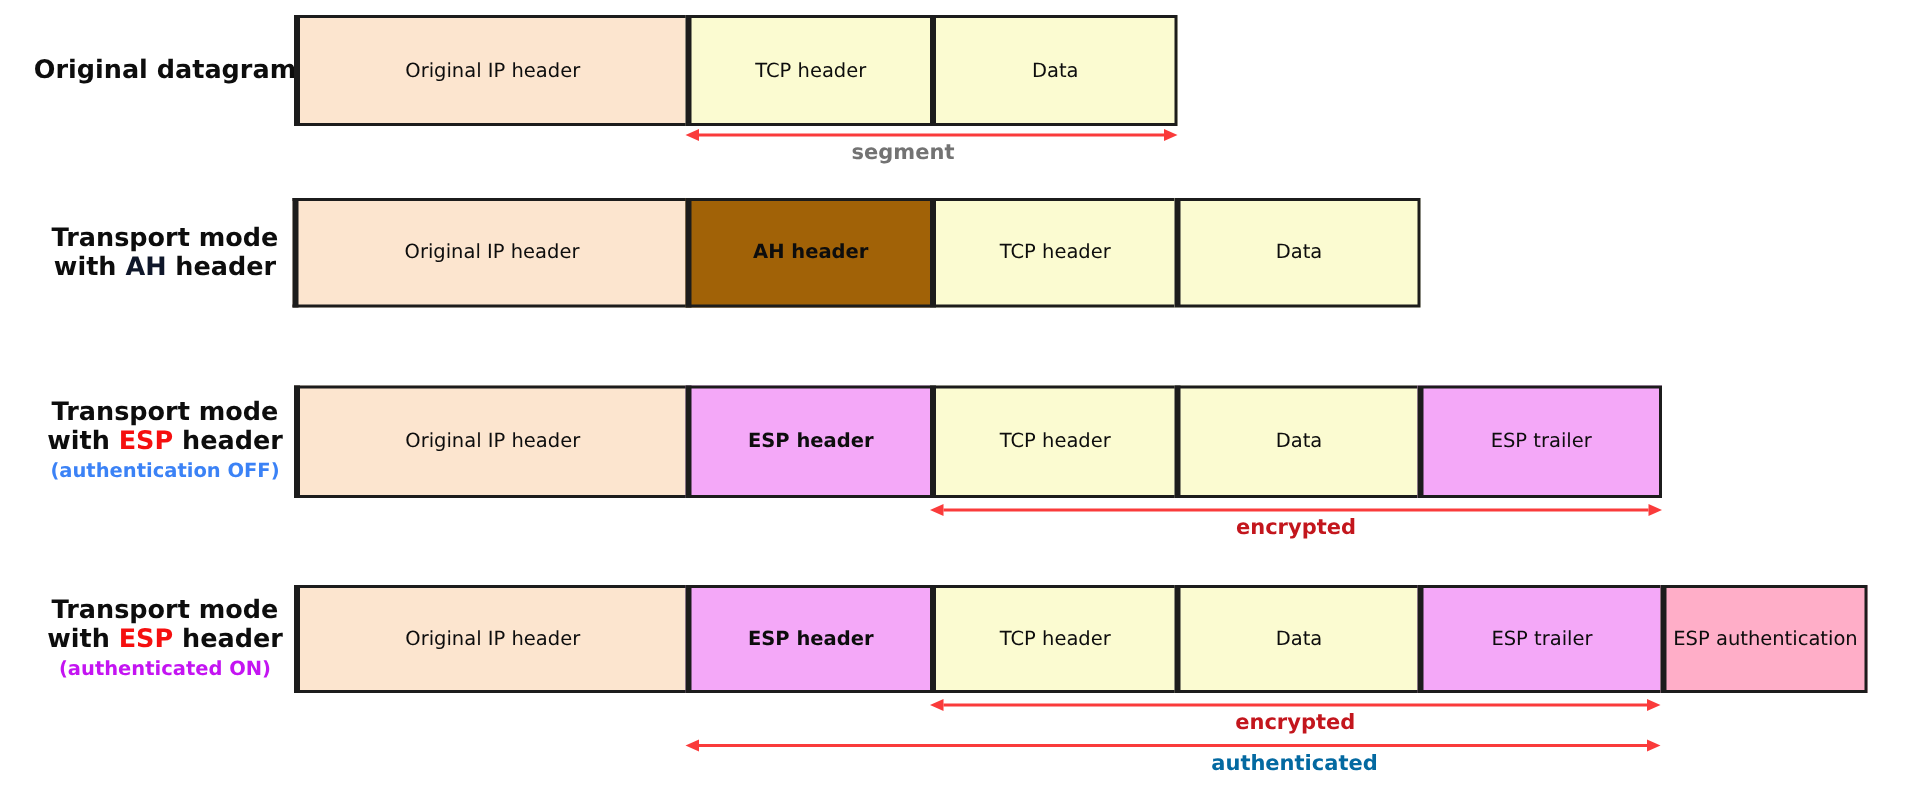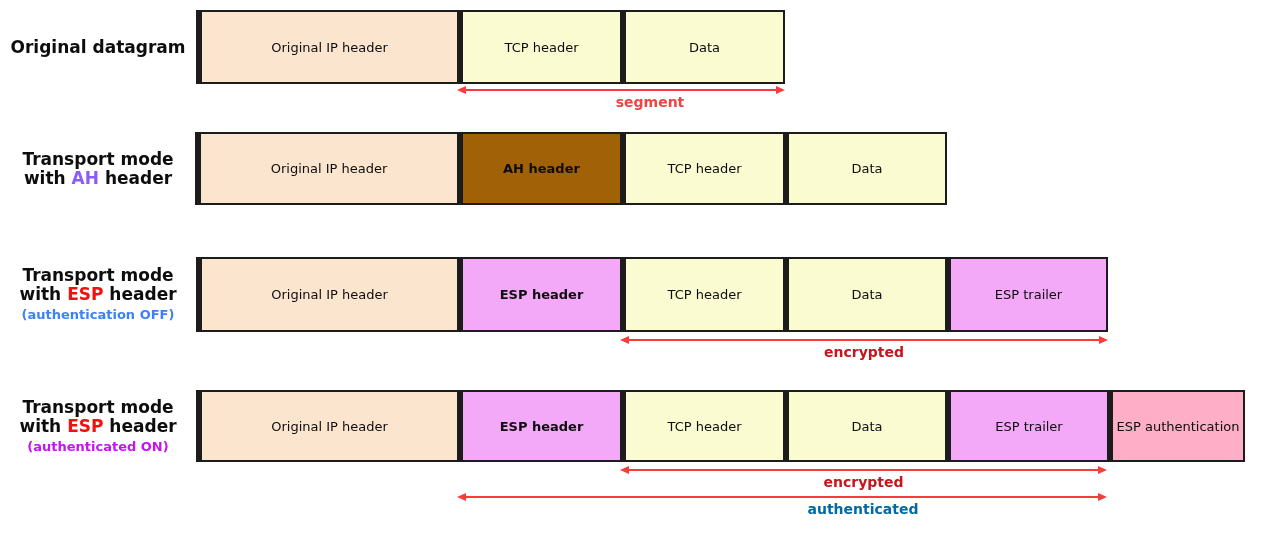--- a/index.html
+++ b/index.html
@@ -18,38 +18,39 @@
   .row-label {
     position: absolute;
     left: 0;
     width: 196px;
     display: flex;
     flex-direction: column;
     align-items: center;
     justify-content: center;
     text-align: center;
     color: #0d0d0d;
+    padding-left: 12px;
   }
   .label-line {
     font-size: 17px;
     font-weight: bold;
     line-height: 19px;
     white-space: nowrap;
   }
   .label-line.small {
     font-size: 13px;
     line-height: 17px;
     margin-top: 2px;
   }
   .pkt-box {
     position: absolute;
     box-sizing: border-box;
     border-top: 2px solid #1c1c1c;
     border-bottom: 2px solid #1c1c1c;
-    border-left: 6px solid #8b5cf6;
+    border-left: 4px solid #8b5cf6;
     display: flex;
     align-items: center;
     justify-content: center;
   }
   .pkt-box.last { border-right: 2px solid #1c1c1c; }
   .pkt-box .box-label {
     font-size: 13px;
     color: #0d0d0d;
     white-space: nowrap;
   }
@@ -96,24 +97,24 @@
     <div class="pkt-box" style="left: 196px; top: 10px; width: 261px; height: 74px; background: rgb(252, 229, 207); border-color: rgb(28, 28, 28);">
       <span class="box-label">Original IP header</span>
     </div>
     <div class="pkt-box" style="left: 457px; top: 10px; width: 163px; height: 74px; background: rgb(251, 251, 209); border-color: rgb(28, 28, 28);">
       <span class="box-label">TCP header</span>
     </div>
     <div class="pkt-box last" style="left: 620px; top: 10px; width: 165px; height: 74px; background: rgb(251, 251, 209); border-color: rgb(28, 28, 28);">
       <span class="box-label">Data</span>
     </div>
     <div class="h-arrow" style="left: 466px; width: 310px; top: 89px; background: rgb(250, 59, 59); --ac: #fa3b3b;"></div>
-    <div class="arrow-label" style="left: 650px; top: 94px; color: #ef4444;">segment</div>
+    <div class="arrow-label" style="left: 602px; top: 94px; color: #737373;">segment</div>
     <div class="row-label" style="top: 132px; height: 73px;">
       <div class="label-line"><span>Transport mode</span></div>
-      <div class="label-line"><span>with </span><span style="color: #8b5cf6;">AH</span><span> header</span></div>
+      <div class="label-line"><span>with </span><span style="color: #0f172a;">AH</span><span> header</span></div>
     </div>
     <div class="pkt-box" style="left: 195px; top: 132px; width: 262px; height: 73px; background: rgb(252, 229, 207); border-color: rgb(28, 28, 28);">
       <span class="box-label">Original IP header</span>
     </div>
     <div class="pkt-box" style="left: 457px; top: 132px; width: 163px; height: 73px; background: #a16207; border-color: rgb(28, 28, 28);">
       <span class="box-label bold">AH header</span>
     </div>
     <div class="pkt-box" style="left: 620px; top: 132px; width: 163px; height: 73px; background: rgb(251, 251, 209); border-color: rgb(28, 28, 28);">
       <span class="box-label">TCP header</span>
     </div>

